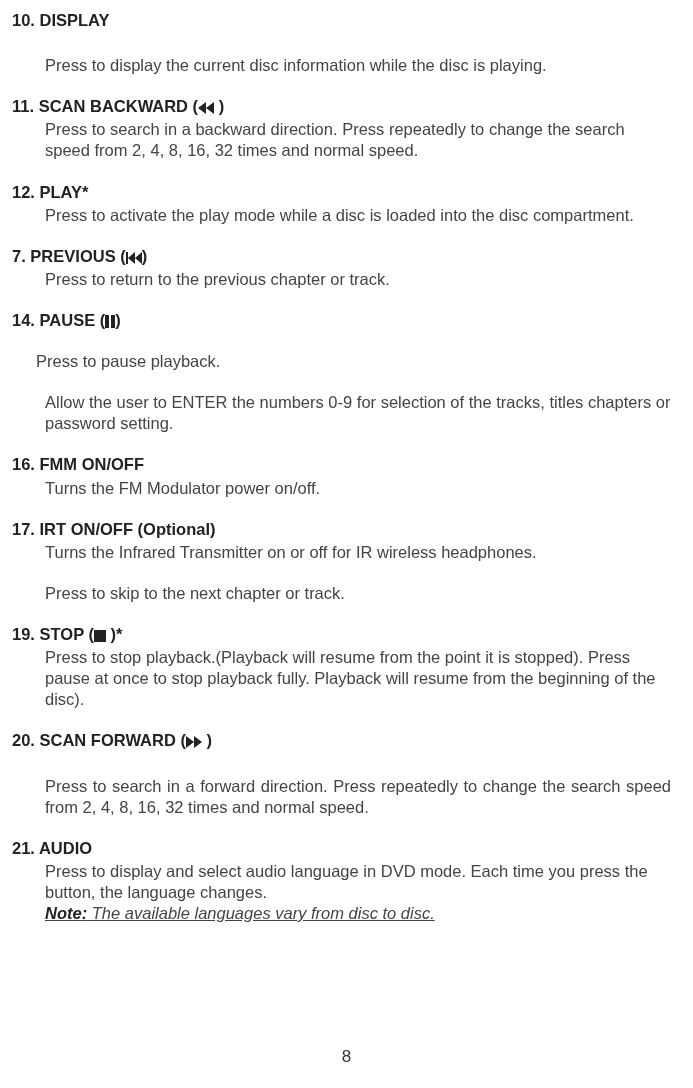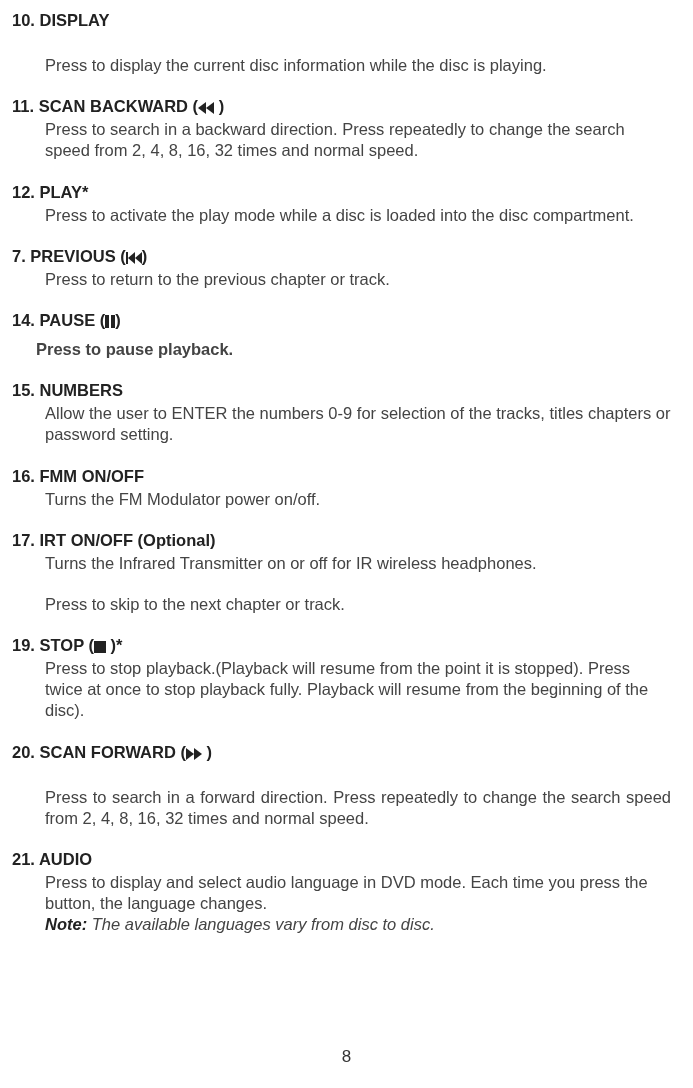--- a/index.html
+++ b/index.html
@@ -21,21 +21,21 @@
       color: #222;
       margin-bottom: 2px;
     }
     .num { display: inline; }
     .name { display: inline; }
     .desc {
       padding-left: 33px;
       padding-right: 0;
       color: #444;
     }
-    .desc.pause { padding-left: 24px; margin-top: 8px; font-weight: bold; }
+    .desc.pause { padding-left: 24px; margin-top: 20px; }
     .justify { text-align: justify; margin-top: 24px; }
     .icon { display: inline; }
     .note-label { font-weight: bold; font-style: italic; color: #222; }
     .note-text { font-style: italic; color: #444; }
     .page-number {
       position: absolute;
       bottom: 20px;
       left: 0; right: 0;
       text-align: center;
       font-size: 17px;
@@ -71,47 +71,46 @@
       <div class="desc">Press to return to the previous chapter or track.</div>
     </div>
     <div class="entry">
       <div class="title-row"><span class="num">14.</span> <span class="name">PAUSE (</span><span class="icon"><svg class="inline-icon" width="10" height="13" viewBox="0 0 10 13">
             <rect fill="#222" x="0" y="0" width="4" height="13"></rect>
             <rect fill="#222" x="6" y="0" width="4" height="13"></rect>
           </svg></span><span>)</span></div>
       <div class="desc pause">Press to pause playback.</div>
     </div>
     <div class="entry">
-      <div class="title-row"><span class="num">15.</span>  <span class="name">NUMBERS</span></div>
       <div class="desc">Allow the user to ENTER the numbers 0-9 for selection of the tracks, titles chapters or password setting.</div>
     </div>
     <div class="entry">
       <div class="title-row"><span class="num">16.</span>  <span class="name">FMM ON/OFF</span></div>
       <div class="desc">Turns the FM Modulator power on/off.</div>
     </div>
     <div class="entry">
       <div class="title-row"><span class="num">17.</span>  <span class="name">IRT ON/OFF (Optional)</span></div>
       <div class="desc">Turns the Infrared Transmitter on or off for IR wireless headphones.</div>
     </div>
     <div class="entry">
       <div class="desc">Press to skip to the next chapter or track.</div>
     </div>
     <div class="entry">
       <div class="title-row"><span class="num">19.</span>  <span class="name">STOP (</span><span class="icon"><svg class="inline-icon" width="12" height="12" viewBox="0 0 12 12">
             <rect fill="#222" x="0" y="0" width="12" height="12"></rect>
           </svg></span><span> )*</span></div>
-      <div class="desc">Press to stop playback.(Playback will resume from the point it is stopped). Press twice at once to stop playback fully. Playback will resume from the beginning of the disc).</div>
+      <div class="desc">Press to stop playback.(Playback will resume from the point it is stopped). Press pause at once to stop playback fully. Playback will resume from the beginning of the disc).</div>
     </div>
     <div class="entry">
       <div class="title-row"><span class="num">20.</span> <span class="name">SCAN FORWARD (</span><span class="icon"><svg class="inline-icon" width="16" height="12" viewBox="0 0 16 12">
             <polygon fill="#222" points="0,0 8,6 0,12"></polygon>
             <polygon fill="#222" points="8,0 16,6 8,12"></polygon>
           </svg></span><span> )</span></div>
       <div class="desc justify">Press to search in a forward direction. Press repeatedly to change the search speed from 2, 4, 8, 16, 32 times and normal speed.</div>
     </div>
     <div class="entry">
       <div class="title-row"><span class="num">21.</span>  <span class="name">AUDIO</span></div>
       <div class="desc">Press to display and select  audio language in DVD mode. Each time you press the button, the language changes.</div>
-      <div class="desc" style="margin-top: 0px;"><span class="note-label">Note:</span><span class="note-text"> The available languages vary from disc to disc.</span></div>
+      <div class="desc" style="margin-top: 0px; text-decoration: underline;"><span class="note-label">Note:</span><span class="note-text"> The available languages vary from disc to disc.</span></div>
     </div>
   </div>
 
 <div class="page-number">8</div>
 
 </body></html>

